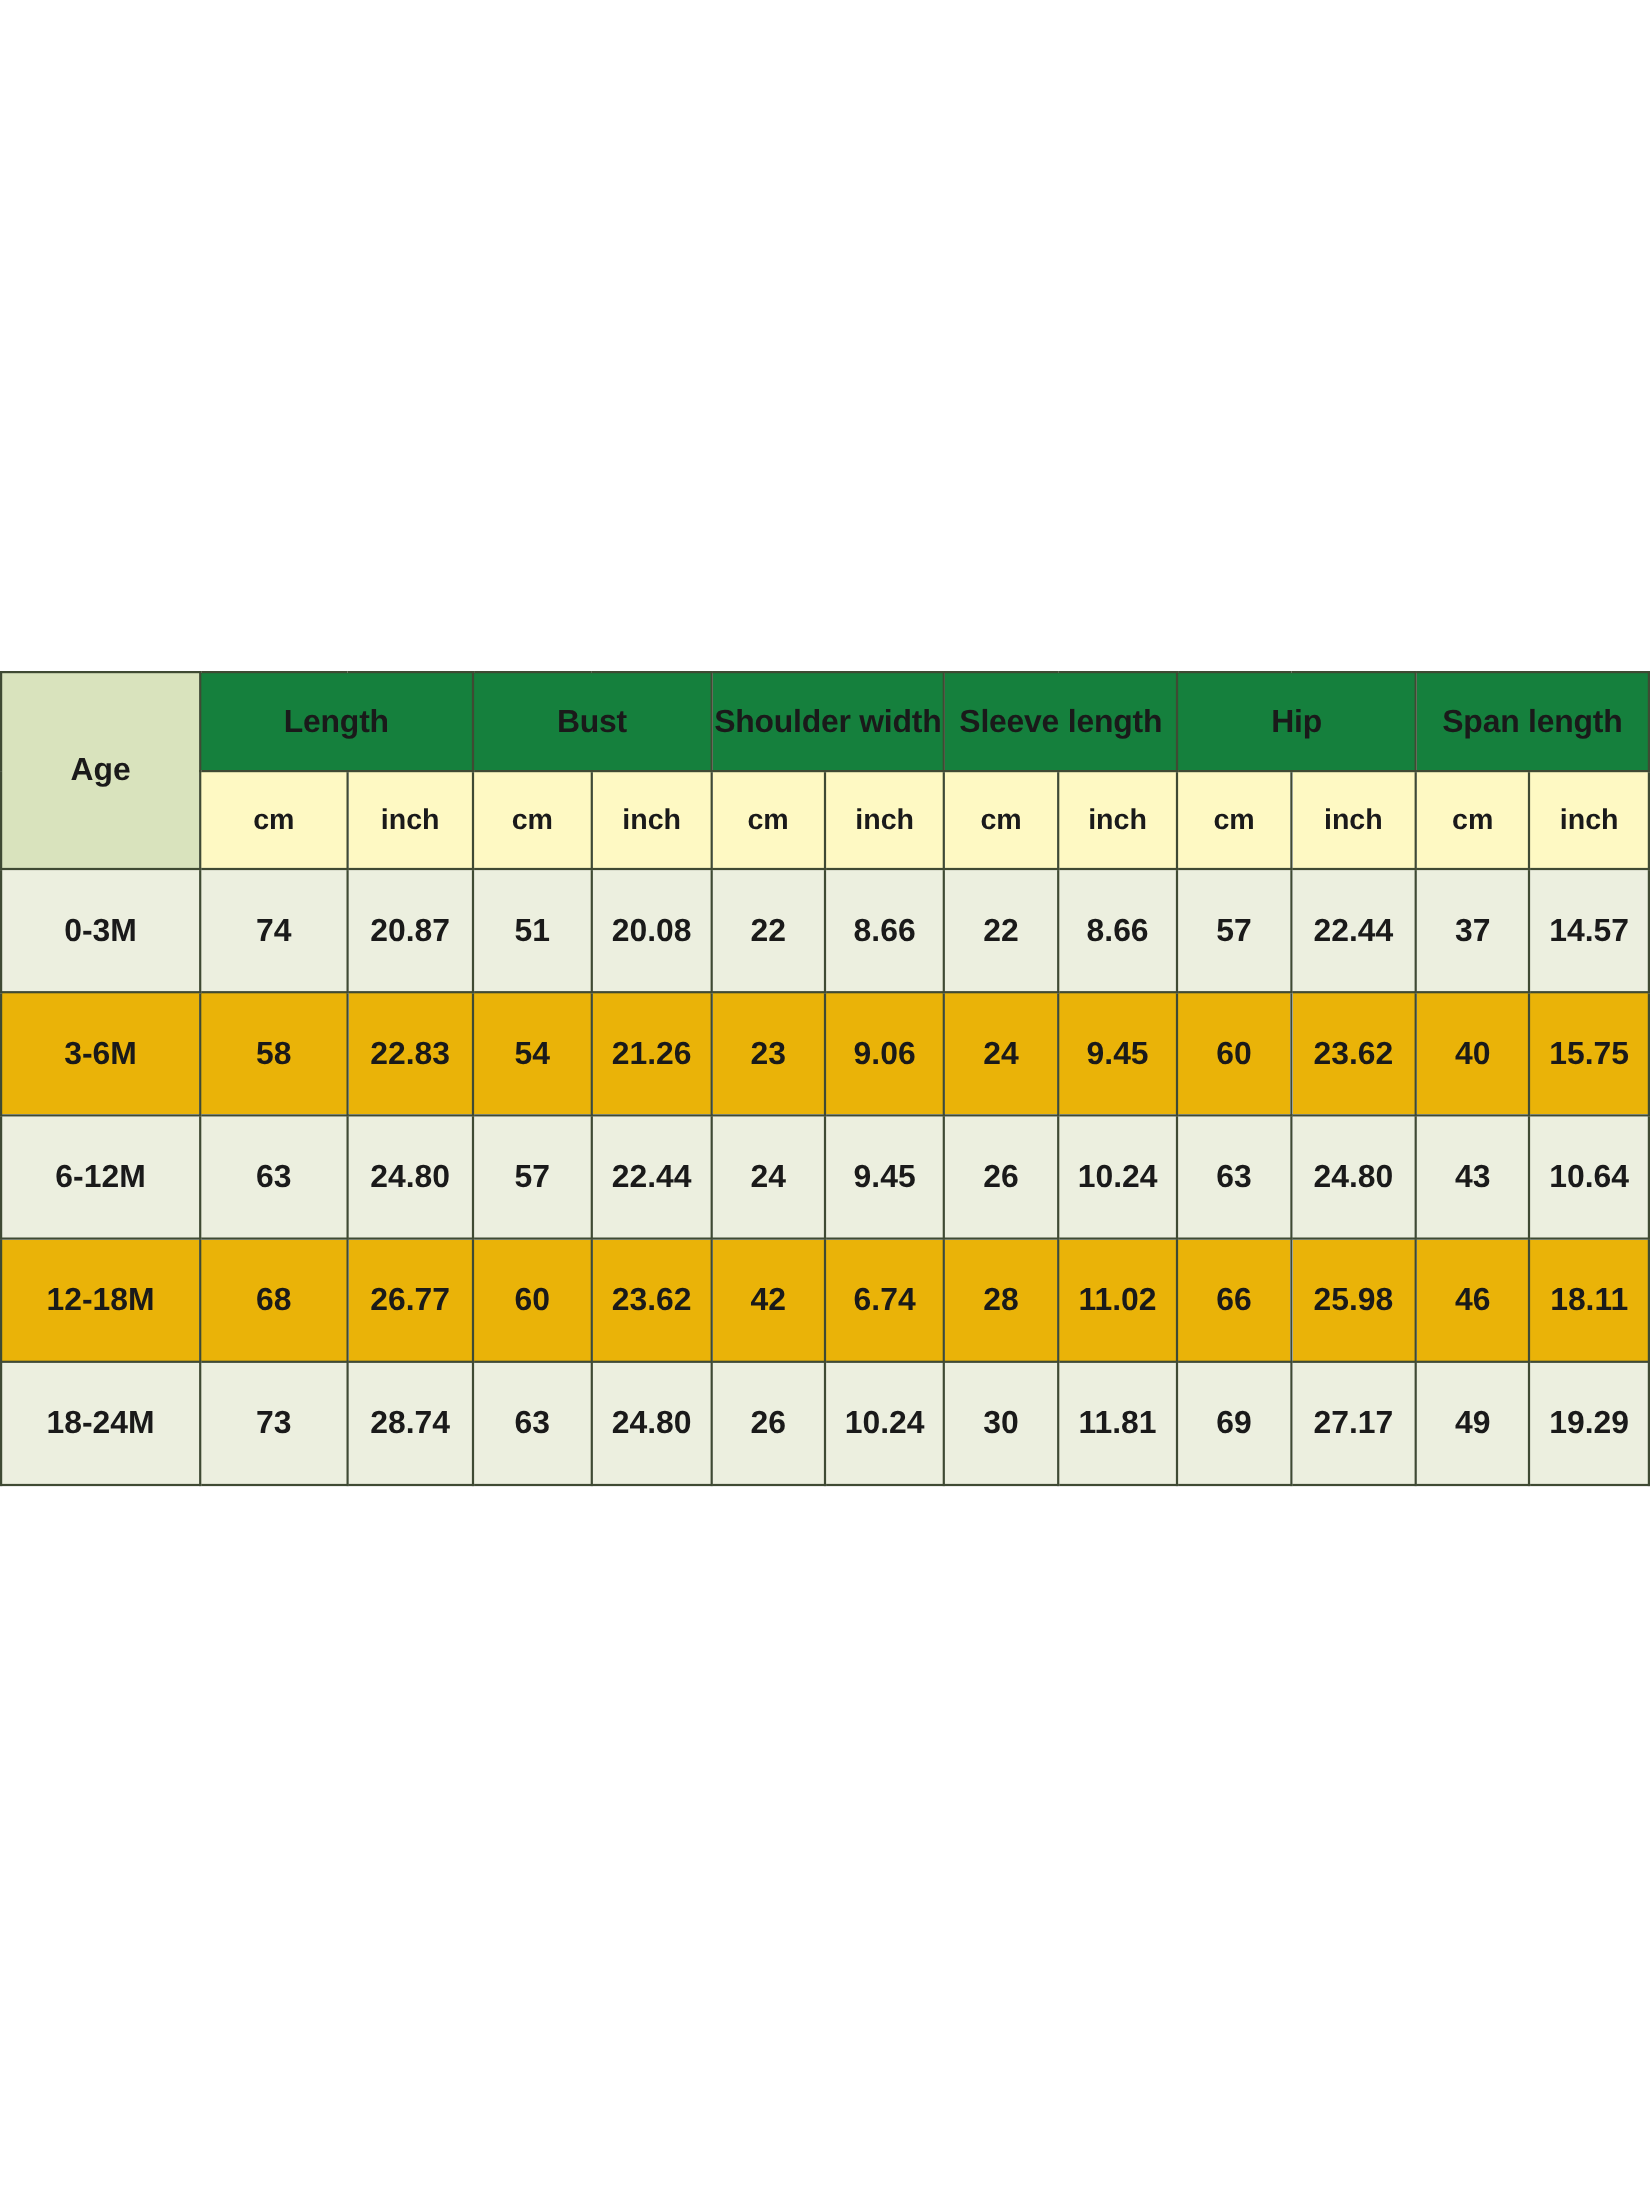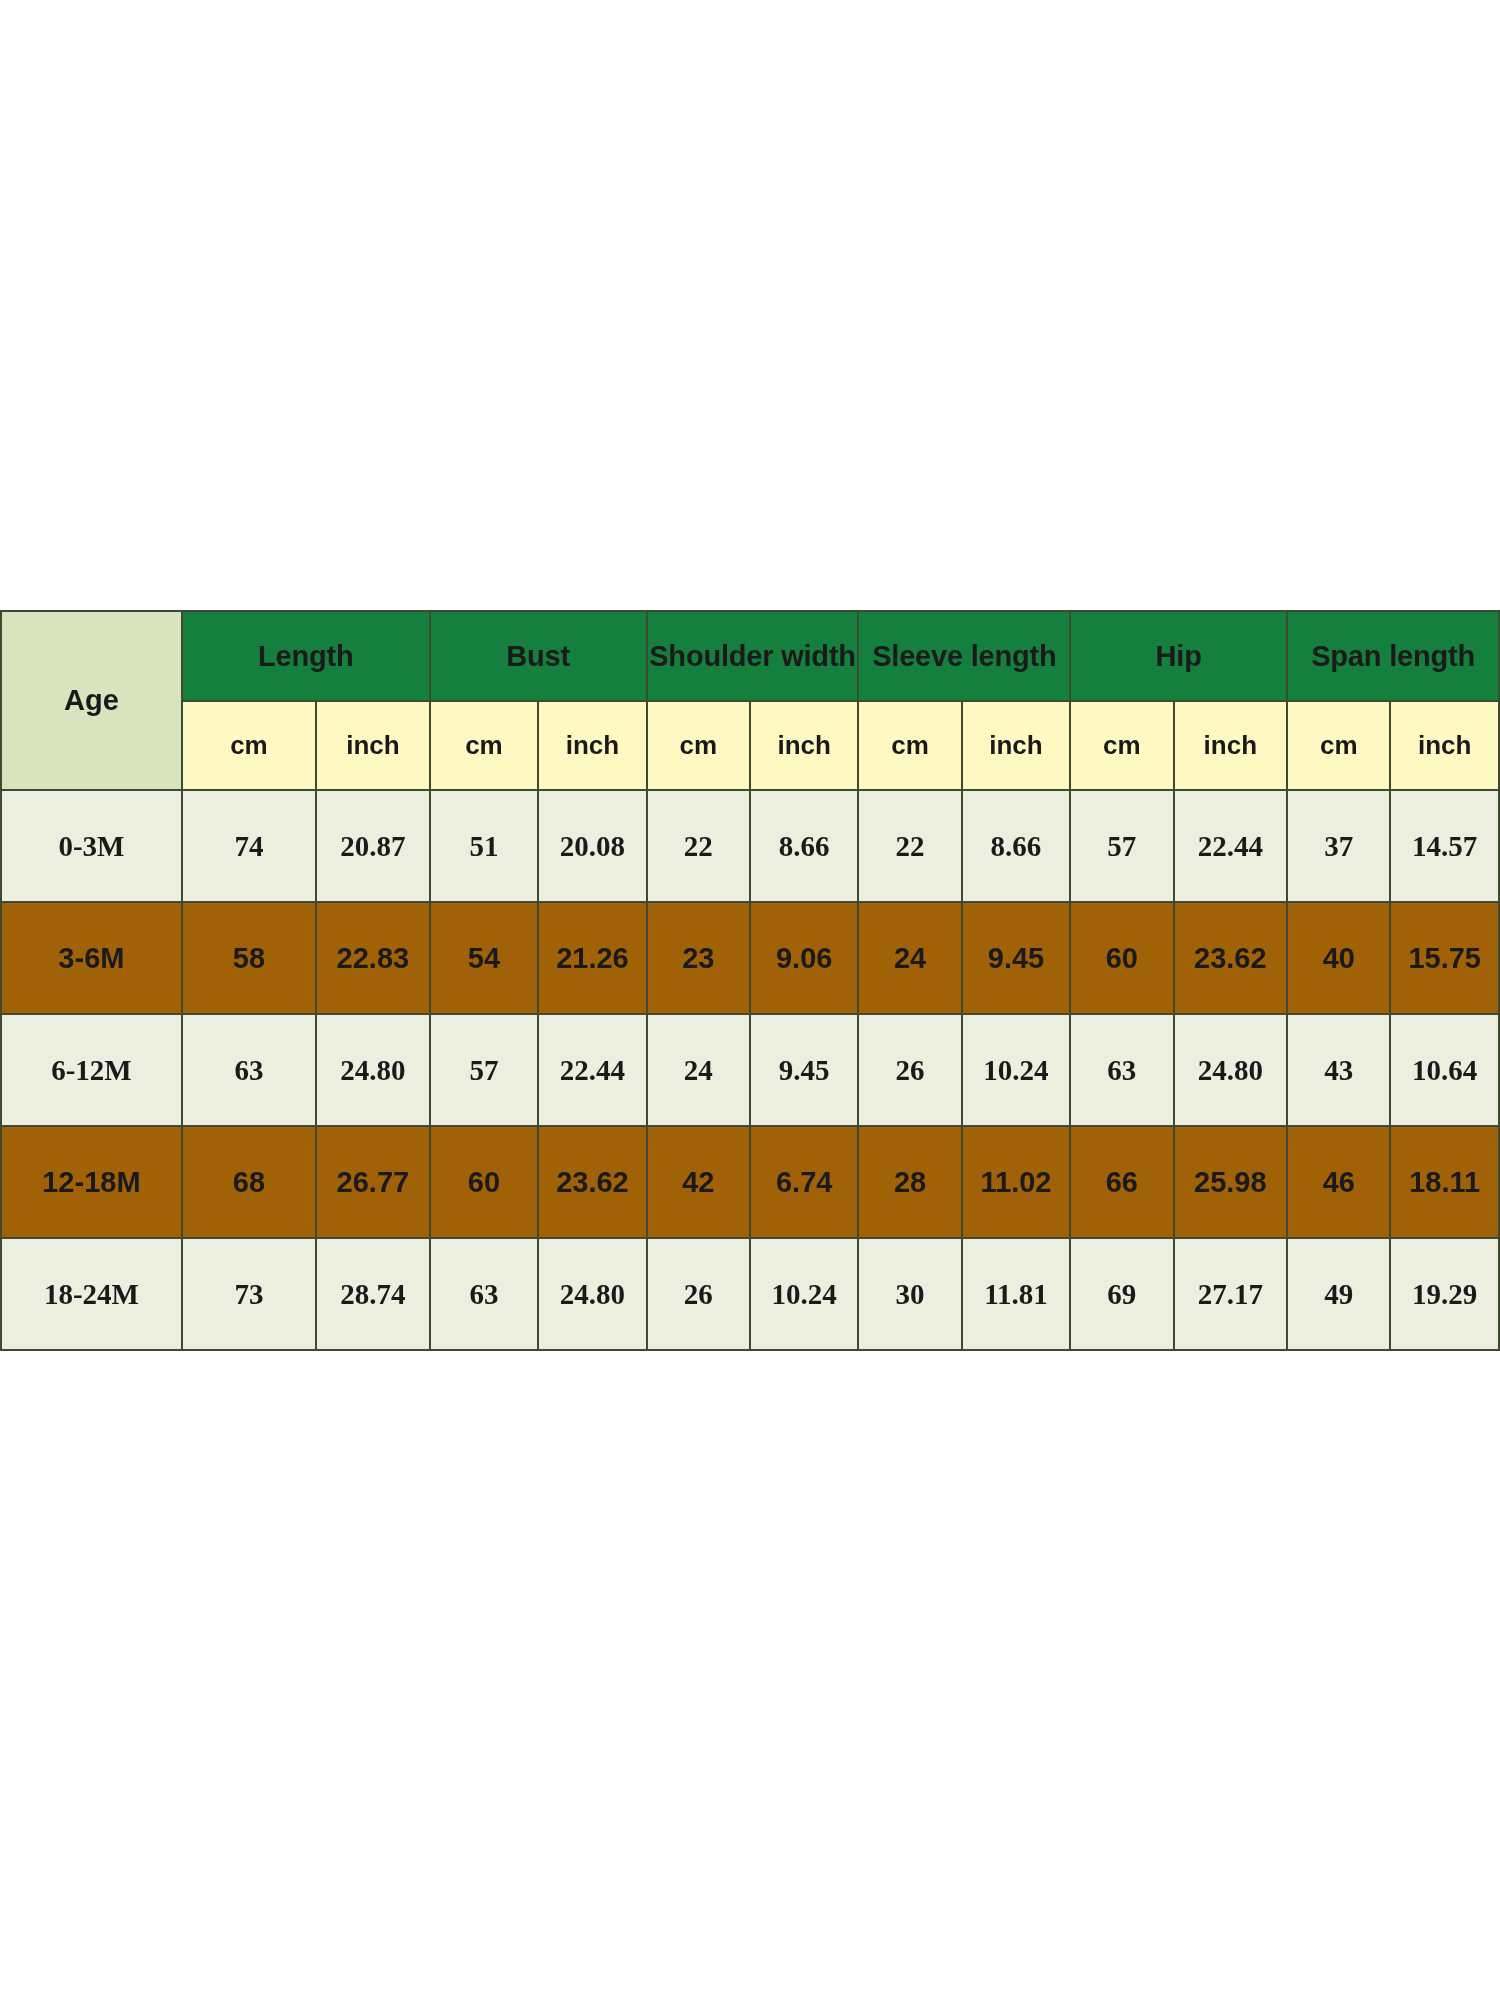--- a/index.html
+++ b/index.html
@@ -52,22 +52,22 @@
     font-size: 26px;
   }
   .hdr-age {
     background: #d9e3bd;
     height: 175px;
     font-size: 29px;
     margin-top: 28px;
   }
 
   
-  tr.row-light td { background: #ecefdf; font-family: Liberation Serif, serif; }
-  tr.row-dark  td { background: #a16207; }
+  tr.row-light td { background: #ecefdf; }
+  tr.row-dark  td { background: #eab308; }
 
   tbody td {
     height: 110px;
     font-size: 29px;
   }
   tbody td.age-cell { font-size: 29px; }
 
   
   col.c-age   { width: 175px; }
   col.c-cm    { width: 130px; }

